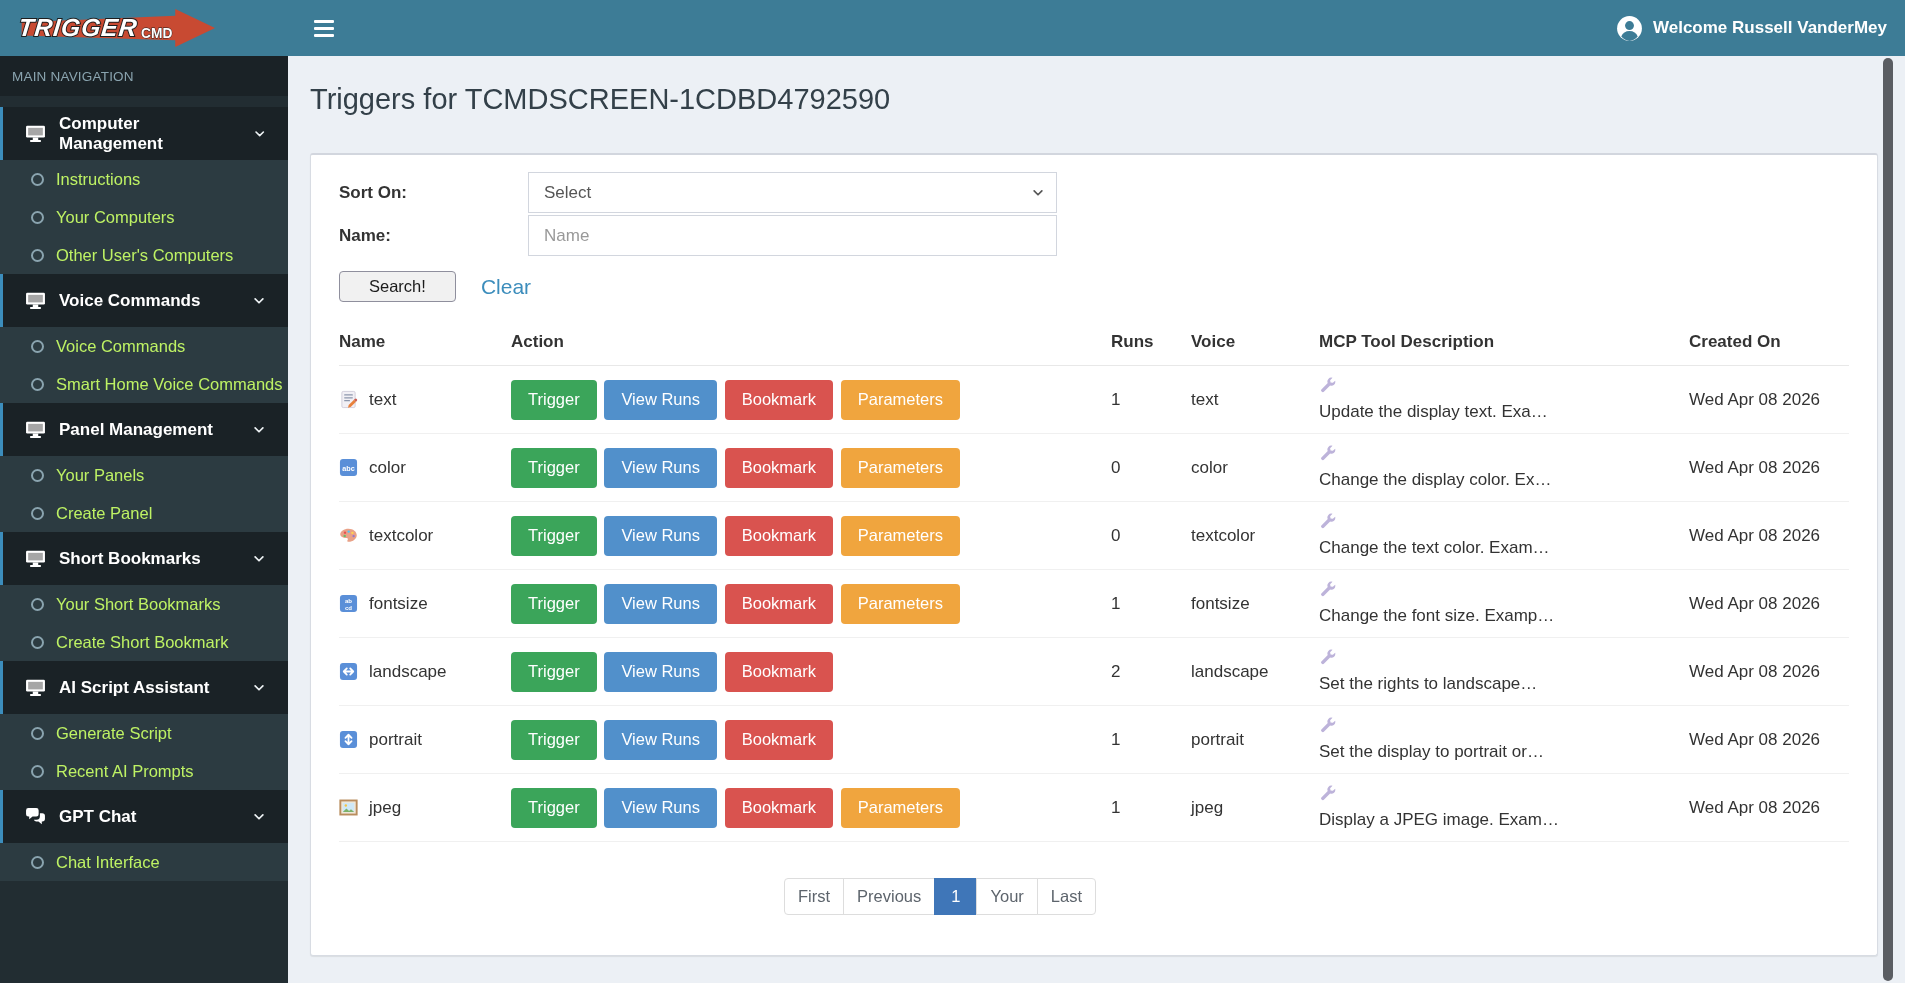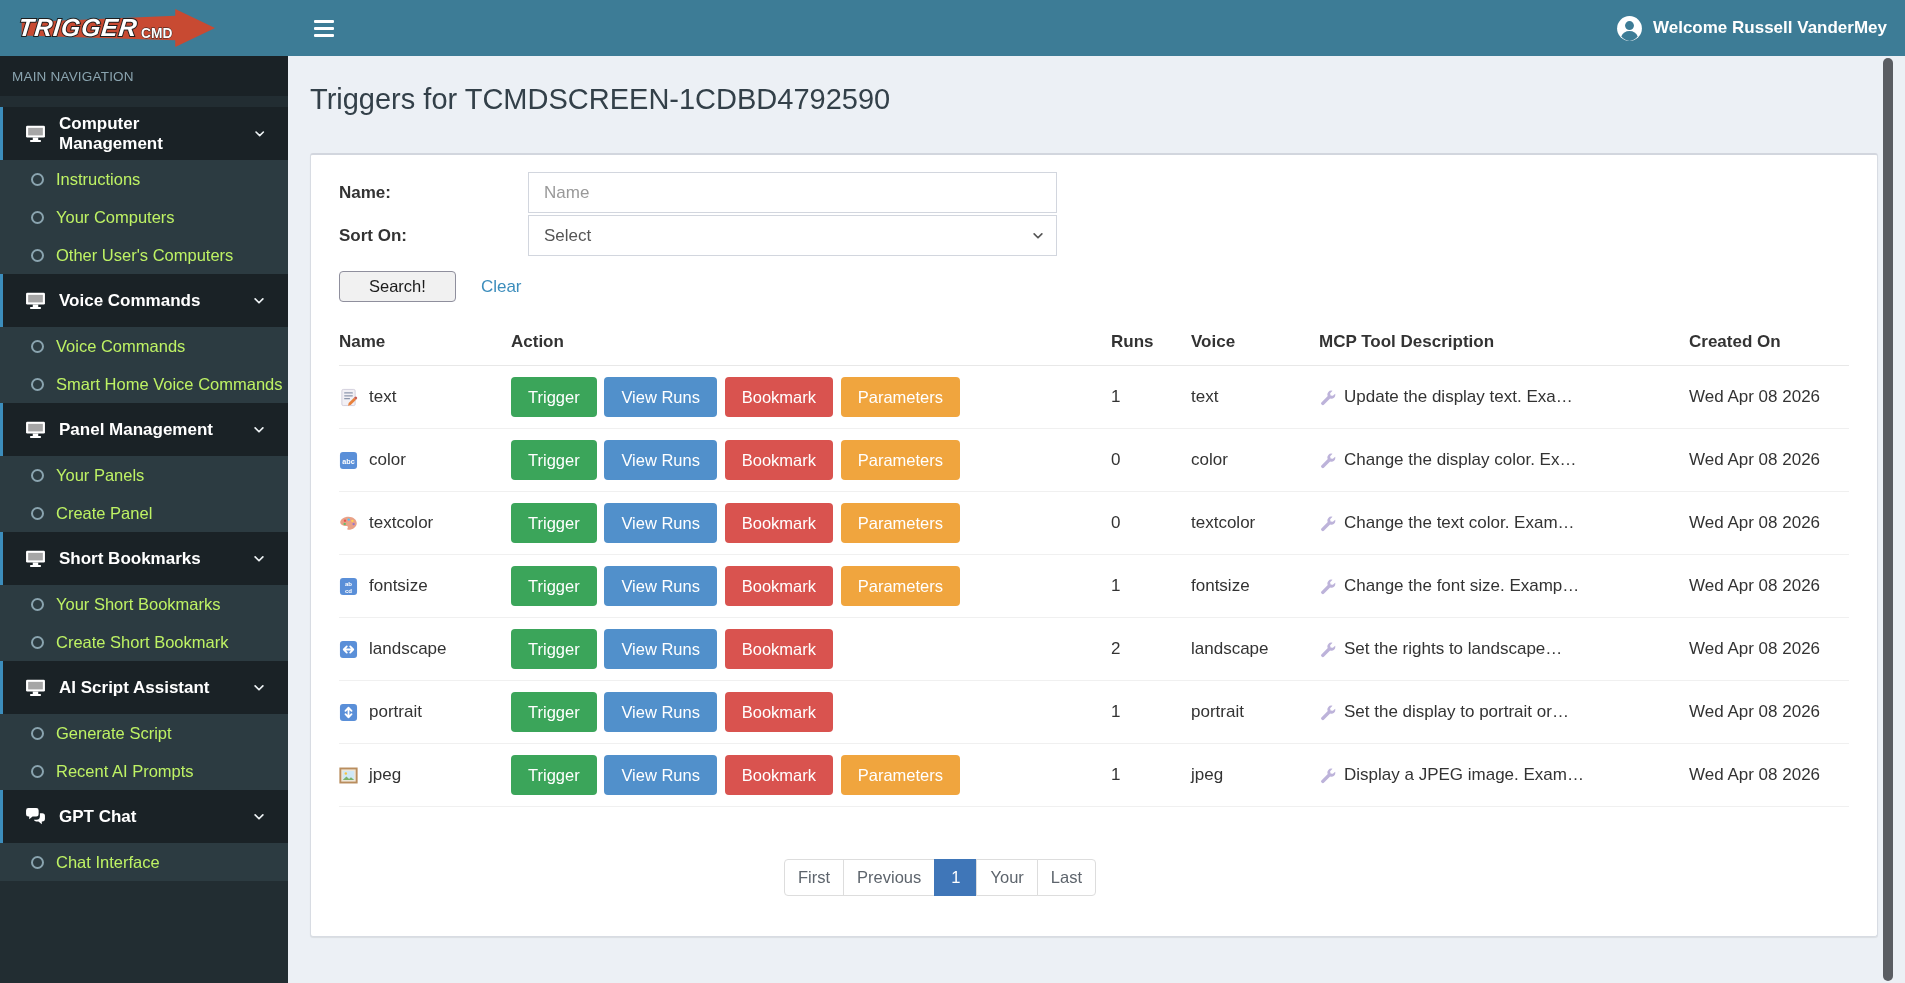--- a/index.html
+++ b/index.html
@@ -43,39 +43,39 @@
   .form-row + .form-row{margin-top:2px;}
   .form-label{width:189px;font-weight:bold;font-size:17px;color:#333;}
   .form-field{width:529px;position:relative;}
   .text-input{width:100%;height:41px;border:1px solid #d2d6de;font-size:17px;padding:0 15px;color:#555;outline:none;font-family:inherit;background:#fff;border-radius:0;}
   .text-input::placeholder{color:#999;}
   .select-box{width:100%;height:41px;border:1px solid #d2d6de;font-size:17px;padding:0 15px;color:#555;background:#fff;display:flex;align-items:center;cursor:pointer;}
   .select-box .chev{position:absolute;right:12px;top:14px;width:14px;height:14px;color:#555;}
 
   .search-row{margin-top:15px;display:flex;align-items:center;gap:25px;}
   .search-btn{font-family:inherit;font-size:16.5px;color:#1b1b1b;background:#f1f1f1;border:1px solid #8f8f9d;border-radius:4px;padding:5px 29px;cursor:pointer;}
-  .clear-link{color:var(--link,#3c8dbc);font-size:17px;text-decoration:none;cursor:pointer;}
+  .clear-link{color:var(--link,#3c8dbc);font-size:21px;text-decoration:none;cursor:pointer;}
 
   table.triggers{margin-top:22px;border-collapse:collapse;width:100%;table-layout:fixed;}
   .triggers th{text-align:left;font-weight:bold;font-size:17px;color:#333;padding:8px 8px 13px 0;border-bottom:1px solid #e8e8e8;}
   .triggers td{font-size:17px;color:#333;padding:11px 8px 11px 0;border-bottom:1px solid #f0f0f0;vertical-align:middle;}
   .c-name{width:172px;} .c-action{width:600px;} .c-runs{width:80px;} .c-voice{width:128px;} .c-desc{width:370px;} 
   .name-cell{display:flex;align-items:center;gap:11px;}
   .row-ico{width:19px;height:19px;flex-shrink:0;}
-  .desc-cell{display:flex;align-items:flex-end;gap:8px;white-space:nowrap;overflow:hidden;}
+  .desc-cell{display:flex;align-items:flex-start;gap:8px;white-space:nowrap;overflow:hidden;flex-direction:column;}
   .wrench{width:17px;height:17px;color:#bdb3da;flex-shrink:0;}
 
   .btn{display:inline-flex;align-items:center;justify-content:center;height:40px;padding:0 17px;margin-right:3px;border:none;border-radius:4px;color:#fff;font-size:16.5px;font-family:inherit;cursor:pointer;}
   .btn-green{background:var(--green,#3ba55a);}
   .btn-blue{background:var(--blue,#5190cb);}
   .btn-red{background:var(--red,#d9534f);}
   .btn-orange{background:var(--orange,#f0a53e);}
 
   .pagination{margin:36px 0 0 445px;display:inline-flex;list-style:none;}
-  .pagination li{border:1px solid #ddd;margin-left:-1px;padding:8px 13px;font-size:16.5px;color:#5d646c;background:#fff;cursor:pointer;margin-top:16px;}
+  .pagination li{border:1px solid #ddd;margin-left:-1px;padding:8px 13px;font-size:16.5px;color:#5d646c;background:#fff;cursor:pointer;}
   .pagination li:first-child{border-radius:4px 0 0 4px;margin-left:0;}
   .pagination li:last-child{border-radius:0 4px 4px 0;}
   .pagination li.active{background:var(--pagination_active,#3f76b8);border-color:var(--pagination_active,#3f76b8);color:#fff;padding:8px 16px;}
 
   
   .footer{flex-shrink:0;background:#fff;border-top:1px solid #d2d6de;padding:13px 27px 6px 22px;display:flex;align-items:flex-start;font-size:17px;color:#444;}
   .footer .copyright{font-weight:bold;}
   .footer .version{margin-left:auto;}
   .footer .version b{font-weight:bold;}
   .footer .version span{font-weight:normal;}
@@ -288,36 +288,36 @@
       </div>
     </div>
 
     <div class="content-col">
       <div class="main">
         <h1 class="page-title">Triggers for TCMDSCREEN-1CDBD4792590</h1>
 
         <div class="card">
 
           <div class="form-row">
-            <div class="form-label">Name:</div>
-            <div class="form-field">
-              <input class="text-input" type="text" placeholder="Name" style="">
-            </div>
-          </div>
-          <div class="form-row">
             <div class="form-label">Sort On:</div>
             <div class="form-field">
               <div class="select-box">
                 <span>Select</span>
                 <svg class="chev">
                     <use href="#i-chevron-down"></use>
                   </svg>
               </div>
             </div>
           </div>
+          <div class="form-row">
+            <div class="form-label">Name:</div>
+            <div class="form-field">
+              <input class="text-input" type="text" placeholder="Name" style="">
+            </div>
+          </div>
 
           <div class="search-row">
             <button class="search-btn">Search!</button>
             <a class="clear-link">Clear</a>
           </div>
 
           <table class="triggers">
             <thead>
               <tr>
                 <th class="c-name">Name</th>

